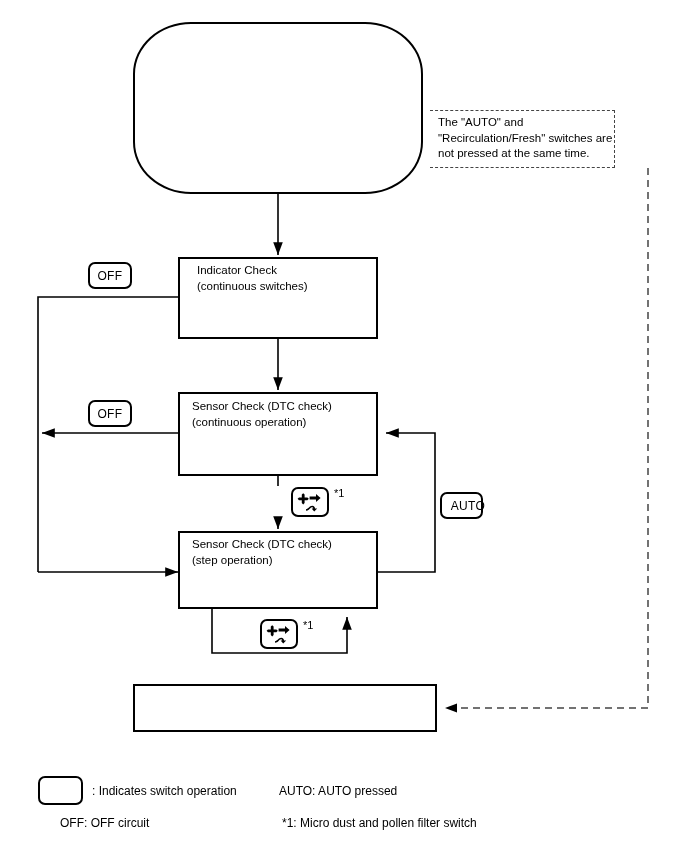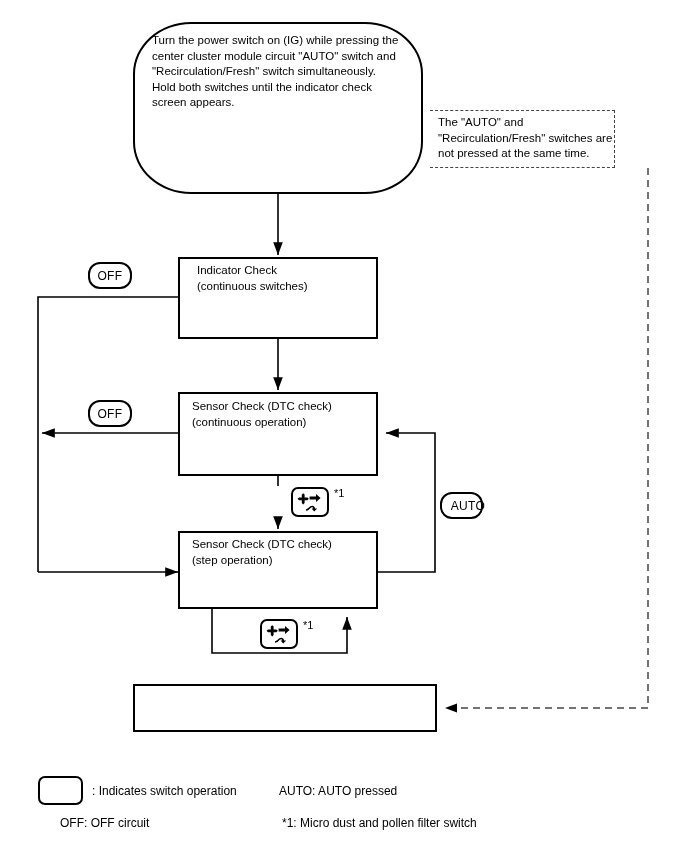--- a/index.html
+++ b/index.html
@@ -51,21 +51,21 @@
     font-size: 11.5px;
     line-height: 15.5px;
     white-space: pre-line;
     color: #000000;
   }
   .sw {
     position: absolute;
     box-sizing: border-box;
     background: #ffffff;
     border: 2px solid #000000;
-    border-radius: 12px;
+    border-radius: 7px;
     display: flex;
     align-items: center;
     justify-content: center;
     font-size: 12px;
     letter-spacing: 0.4px;
   }
   .filter-sw {
     position: absolute;
     box-sizing: border-box;
     background: #ffffff;
@@ -121,25 +121,20 @@
     <line x1="278" y1="518" x2="278" y2="529" stroke="#000000" stroke-width="1.6" marker-end="url(#arrow)"></line>
 
     <path d="M378,572 L435,572 L435,433 L386,433" fill="none" stroke="#000000" stroke-width="1.6" marker-end="url(#arrow)"></path>
 
     <path d="M212,609 L212,653 L347,653 L347,617" fill="none" stroke="#000000" stroke-width="1.6" marker-end="url(#arrow)"></path>
 
     <path d="M648,168 L648,708 L445,708" fill="none" stroke="#444444" stroke-width="1.5" stroke-dasharray="7,5" marker-end="url(#arrowd)"></path>
   </svg>
 
   <div class="node rounded-start" style="left:133px; top:22px; width:290px; height:172px;"></div>
-  <div class="txt" style="left:152px; top:33px; width:260px;">Turn the power switch on (IG) while pressing the
-center cluster module circuit "AUTO" switch and
-"Recirculation/Fresh" switch simultaneously.
-Hold both switches until the indicator check
-screen appears.</div>
 
   <div class="note-box" style="left:430px; top:110px; width:185px; height:58px;"></div>
   <div class="txt" style="left:438px; top:115px; width:180px;">The "AUTO" and
 "Recirculation/Fresh" switches are
 not pressed at the same time.</div>
 
   <div class="node proc" style="left:178px; top:257px; width:200px; height:82px;"></div>
   <div class="txt" style="left:197px; top:263px; width:185px; text-align:left;">Indicator Check
 (continuous switches)</div>
 

